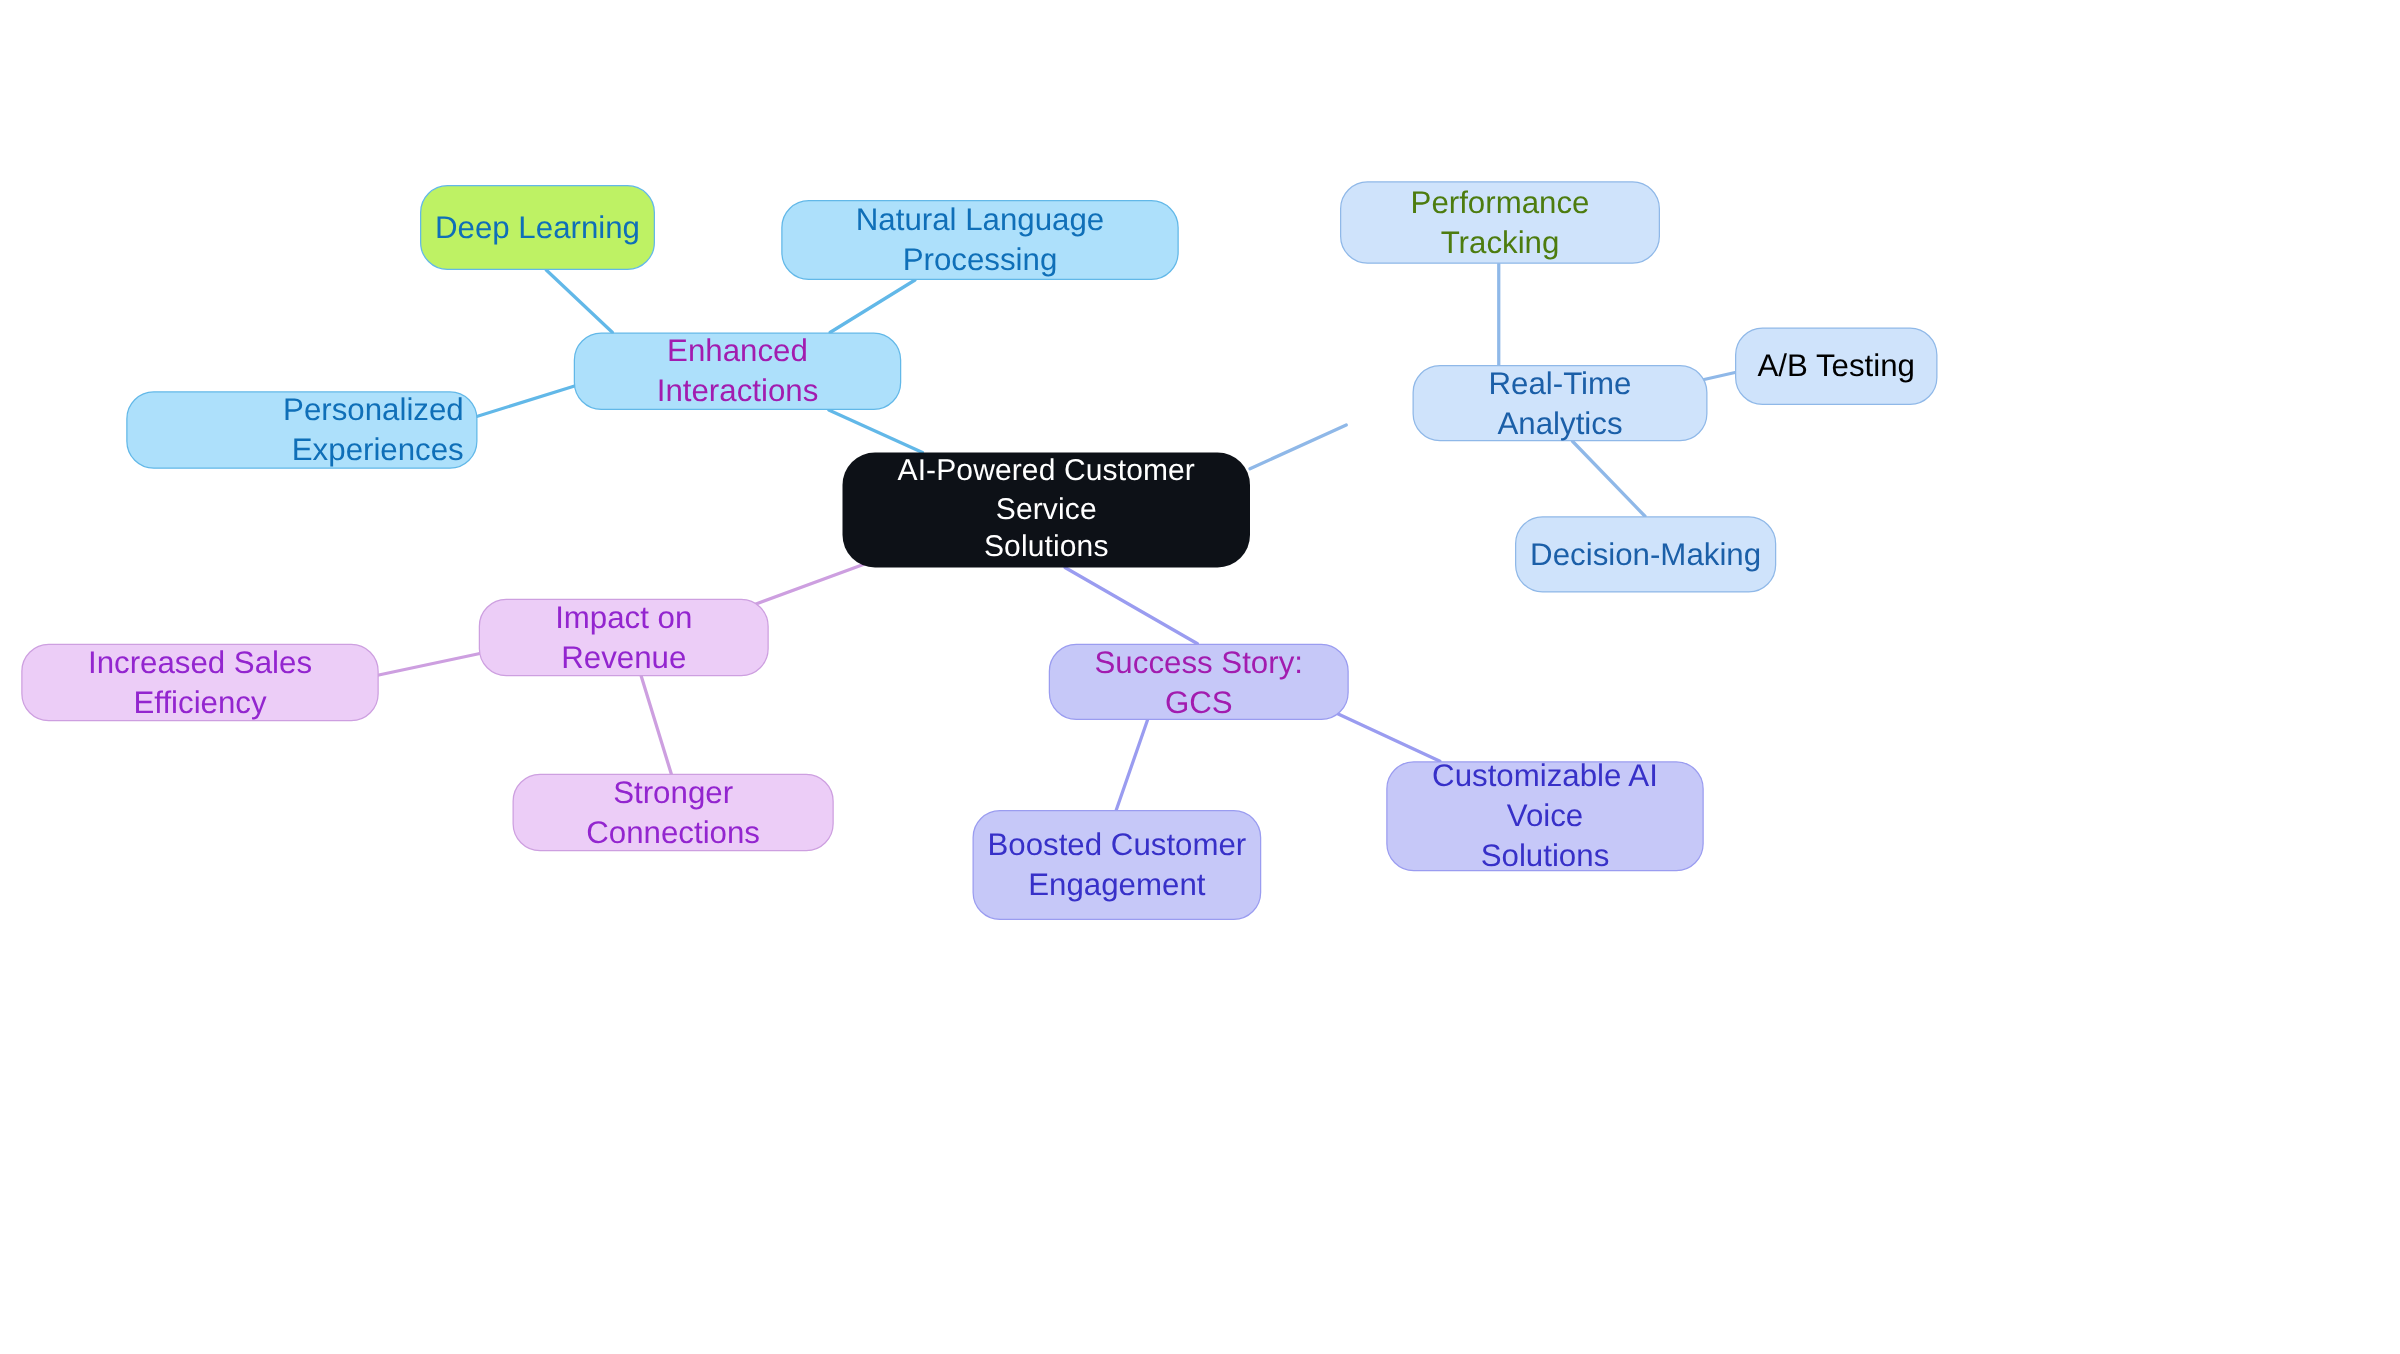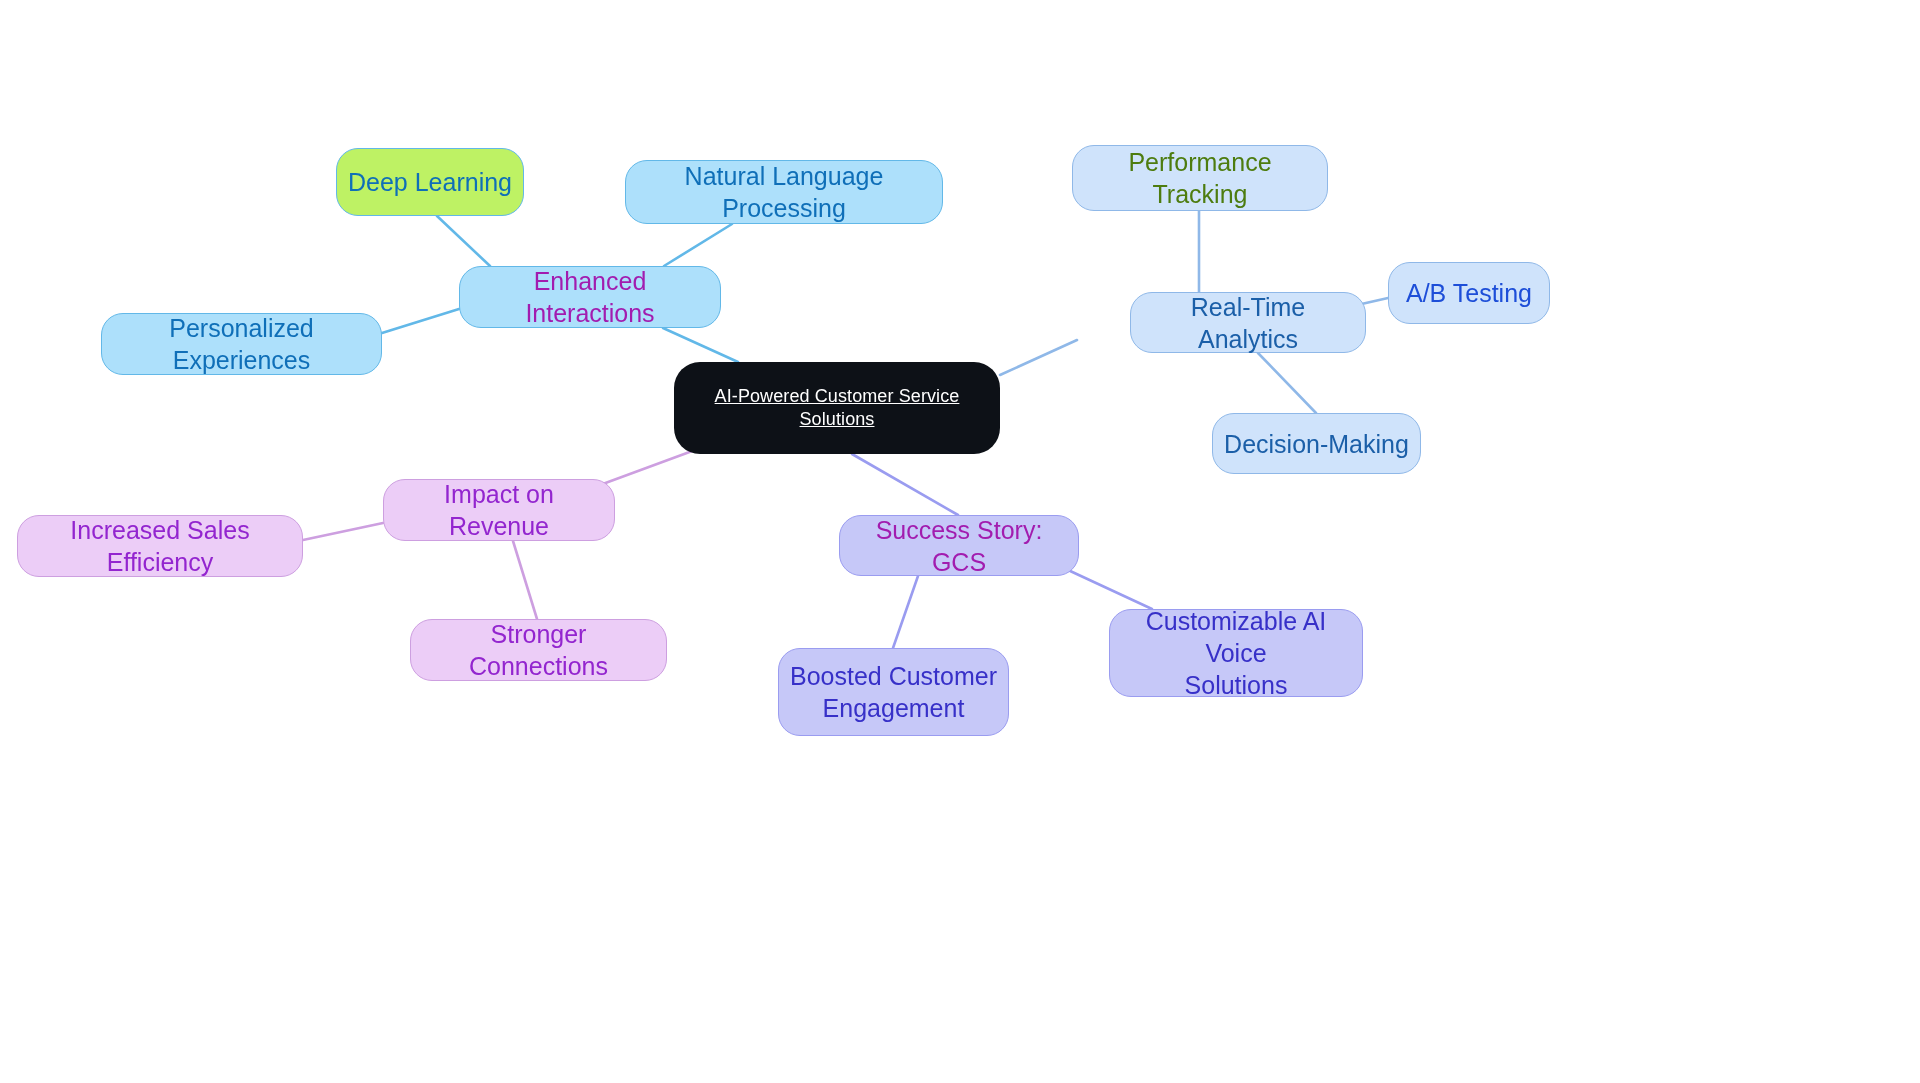--- a/index.html
+++ b/index.html
@@ -36,23 +36,22 @@
     border-radius: 22px;
     border-style: solid;
     border-width: 1.5px;
     line-height: 1.28;
     white-space: pre-line;
     padding: 0 10px;
   }
   .node-root {
     border-radius: 26px;
     border-width: 0;
-    font-size: 18px;
+    font-size: 24px;
     letter-spacing: 0.1px;
-    text-decoration: underline;
   }
   .node-branch {
     font-size: 25px;
   }
   .node-leaf {
     font-size: 25px;
   }
 </style>
 </head>
 <body>
@@ -73,24 +72,24 @@
       <line x1="695" y1="450" x2="600" y2="485" stroke="#cd9fe0" stroke-width="2.6" stroke-linecap="round"></line>
       <line x1="383" y1="523" x2="303" y2="540" stroke="#cd9fe0" stroke-width="2.6" stroke-linecap="round"></line>
       <line x1="513" y1="541" x2="537" y2="619" stroke="#cd9fe0" stroke-width="2.6" stroke-linecap="round"></line>
     </svg>
   <div id="node-layer">
       <div class="node node-root" style="left: 674px; top: 362px; width: 326px; height: 92px; background: rgb(13, 17, 23); border: none; color: rgb(255, 255, 255);">AI-Powered Customer Service
 Solutions</div>
       <div class="node node-branch" style="left: 459px; top: 266px; width: 262px; height: 62px; background: rgb(173, 224, 251); border-color: rgb(98, 184, 232); color: #a21caf;">Enhanced Interactions</div>
       <div class="node node-leaf" style="left: 336px; top: 148px; width: 188px; height: 68px; background: #bef264; border-color: rgb(98, 184, 232); color: rgb(15, 111, 184);">Deep Learning</div>
       <div class="node node-leaf" style="left: 625px; top: 160px; width: 318px; height: 64px; background: rgb(173, 224, 251); border-color: rgb(98, 184, 232); color: rgb(15, 111, 184);">Natural Language Processing</div>
-      <div class="node node-leaf" style="left: 101px; top: 313px; width: 281px; height: 62px; background: rgb(173, 224, 251); border-color: rgb(98, 184, 232); color: rgb(15, 111, 184);">Personalized Experiences</div>
+      <div class="node node-leaf" style="left: 101px; top: 313px; width: 281px; height: 62px; background: rgb(173, 224, 251); border-color: rgb(98, 184, 232); color: rgb(15, 111, 184); text-align: right;">Personalized Experiences</div>
       <div class="node node-branch" style="left: 1130px; top: 292px; width: 236px; height: 61px; background: rgb(207, 227, 251); border-color: rgb(143, 184, 232); color: rgb(27, 95, 168);">Real-Time Analytics</div>
       <div class="node node-leaf" style="left: 1072px; top: 145px; width: 256px; height: 66px; background: rgb(207, 227, 251); border-color: rgb(143, 184, 232); color: #4d7c0f;">Performance Tracking</div>
-      <div class="node node-leaf" style="left: 1388px; top: 262px; width: 162px; height: 62px; background: rgb(207, 227, 251); border-color: rgb(143, 184, 232); color: #1d4ed8;">A/B Testing</div>
+      <div class="node node-leaf" style="left: 1388px; top: 262px; width: 162px; height: 62px; background: rgb(207, 227, 251); border-color: rgb(143, 184, 232); color: #000000;">A/B Testing</div>
       <div class="node node-leaf" style="left: 1212px; top: 413px; width: 209px; height: 61px; background: rgb(207, 227, 251); border-color: rgb(143, 184, 232); color: rgb(27, 95, 168);">Decision-Making</div>
       <div class="node node-branch" style="left: 839px; top: 515px; width: 240px; height: 61px; background: rgb(198, 200, 248); border-color: rgb(154, 156, 240); color: #a21caf;">Success Story: GCS</div>
       <div class="node node-leaf" style="left: 778px; top: 648px; width: 231px; height: 88px; background: rgb(198, 200, 248); border-color: rgb(154, 156, 240); color: rgb(55, 48, 200);">Boosted Customer
 Engagement</div>
       <div class="node node-leaf" style="left: 1109px; top: 609px; width: 254px; height: 88px; background: rgb(198, 200, 248); border-color: rgb(154, 156, 240); color: rgb(55, 48, 200);">Customizable AI Voice
 Solutions</div>
       <div class="node node-branch" style="left: 383px; top: 479px; width: 232px; height: 62px; background: rgb(236, 205, 247); border-color: rgb(205, 159, 224); color: rgb(147, 37, 207);">Impact on Revenue</div>
       <div class="node node-leaf" style="left: 17px; top: 515px; width: 286px; height: 62px; background: rgb(236, 205, 247); border-color: rgb(205, 159, 224); color: rgb(147, 37, 207);">Increased Sales Efficiency</div>
       <div class="node node-leaf" style="left: 410px; top: 619px; width: 257px; height: 62px; background: rgb(236, 205, 247); border-color: rgb(205, 159, 224); color: rgb(147, 37, 207);">Stronger Connections</div>
     </div>

